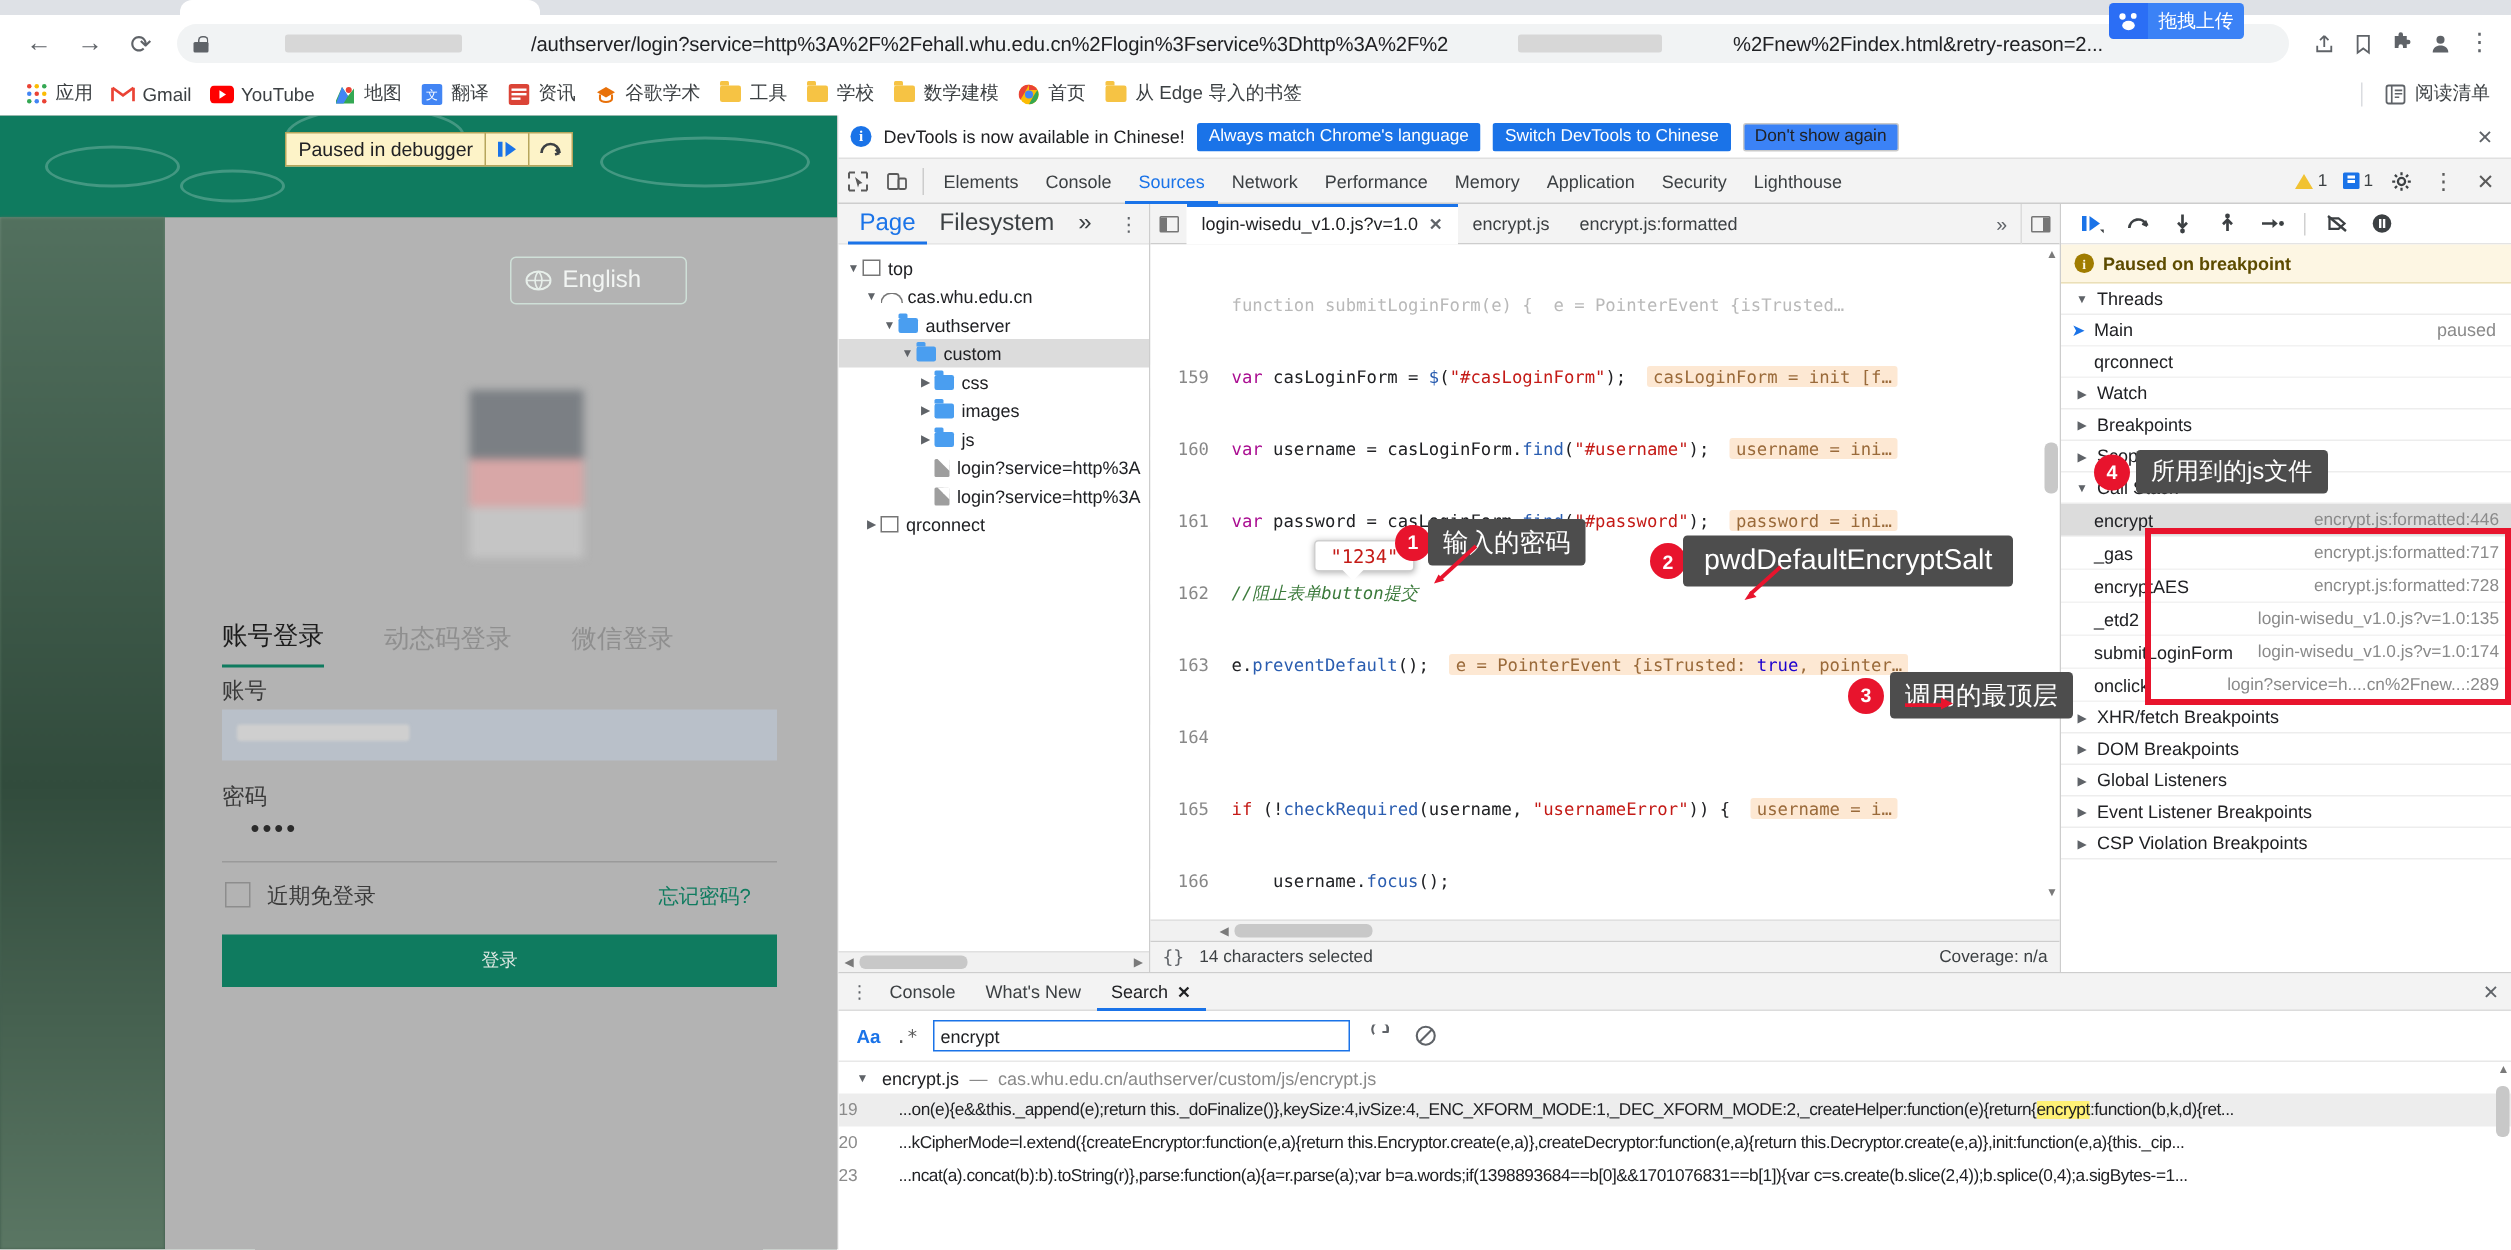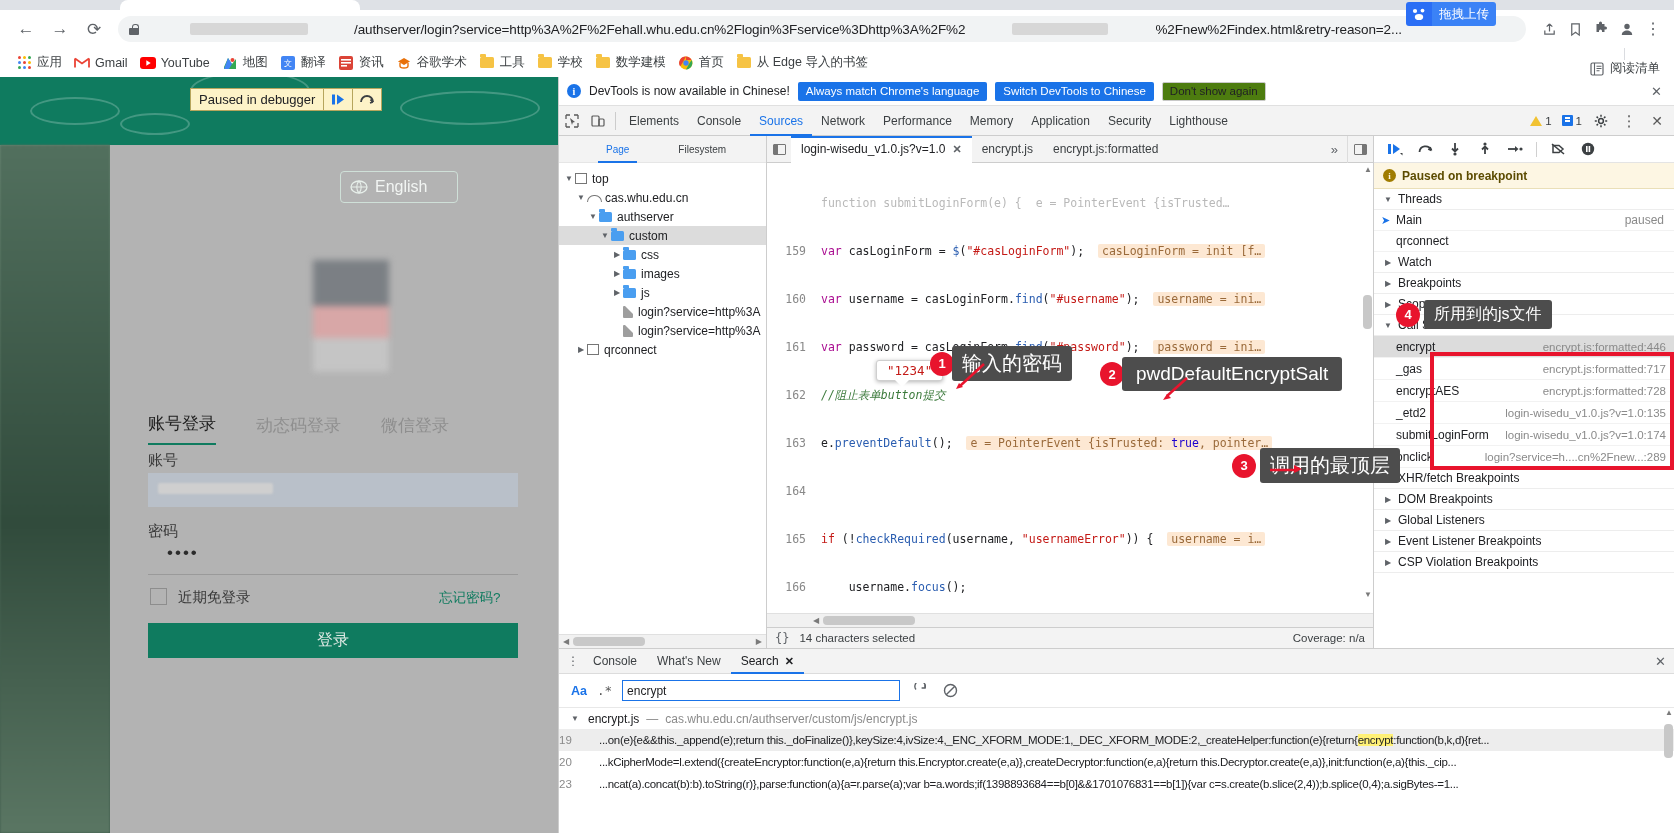--- a/index.html
+++ b/index.html
@@ -33,21 +33,21 @@
   .baidu-logo { width:26px; height:24px; background:#2b6ef5; display:flex; align-items:center; justify-content:center; border-radius:3px 0 0 3px; }
   .baidu-label { height:24px; background:#3b82f6; color:#fff; font-size:12.5px; display:flex; align-items:center; padding:0 7px; border-radius:0 3px 3px 0; }
 
   .bookmarks { position:absolute; left:0; top:48px; width:1674px; height:29px; display:flex; align-items:center; padding-left:10px; background:#fff; }
   .bm { display:flex; align-items:center; height:22px; padding:0 6px; font-size:12.5px; color:#3c4043; white-space:nowrap; }
   .bm .ic { margin-right:5px; display:inline-flex; align-items:center; justify-content:center; width:16px; height:16px; }
   .folder { width:14px; height:11px; background:#f6c344; border-radius:1.5px; position:relative; }
   .folder:before { content:""; position:absolute; left:0; top:-3px; width:6px; height:3px; background:#f6c344; border-radius:1px 1px 0 0; }
   .apps-grid { display:grid; grid-template-columns:repeat(3,3px); grid-template-rows:repeat(3,3px); gap:2px; }
   .apps-grid i { display:block; width:3px; height:3px; border-radius:50%; }
-  .bm-right { position:absolute; right:8px; top:48px; height:29px; display:flex; align-items:center;flex-direction:column; }
+  .bm-right { position:absolute; right:8px; top:48px; height:29px; display:flex; align-items:center; }
   .bm-sep { width:1px; height:16px; background:#dadce0; margin:0 8px; }
 
   
   .page { position:absolute; left:0; top:77px; width:558px; height:756px; overflow:hidden; background:#8b9b8f; }
   .page-hero { position:absolute; left:0; top:0; width:558px; height:68px; background:#0f7b5f; overflow:hidden; }
   .hero-swirl { position:absolute; opacity:.22; border:2px solid #fff; border-radius:50%; }
   .page-photo { position:absolute; left:0; top:68px; width:558px; height:688px;
      background:linear-gradient(160deg,#6f8a78 0%,#4e6b59 40%,#2e4a3d 100%); }
   .photo-blur { position:absolute; left:0; top:68px; width:110px; height:688px;
      background:linear-gradient(180deg,#52705e,#314b3c 55%,#5a7663); filter:blur(1px); }
@@ -60,58 +60,58 @@
   .ltab { font-size:17px; color:#8f8f8f; padding-bottom:8px; }
   .ltab.active { color:#1c1c1c; font-weight:normal; border-bottom:2.5px solid #0f7b5f;margin-top:19px; }
   .fld-label { position:absolute; left:148px; font-size:15px; color:#3a3a3a; }
   .fld-input { position:absolute; left:148px; width:370px; height:34px; }
   .fld-underline { position:absolute; left:148px; width:370px; height:1px; background:#9a9a9a; }
   .user-redact { position:absolute; left:158px; top:404px; width:115px; height:11px; background:#cfcfcf; border-radius:2px; filter:blur(1.2px); }
   .pw-dots { position:absolute; left:167px; top:473px; font-size:17px; letter-spacing:2px; color:#2b2b2b; }
   .chk { position:absolute; left:150px; top:518px; width:17px; height:17px; border:1px solid #8d8d8d; background:#b3b3b3; }
   .chk-label { position:absolute; left:178px; top:518px; font-size:14.5px; color:#3a3a3a; }
   .forgot { position:absolute; left:443px; top:518px; font-size:13.5px; color:#0f7b5f; }
-  .login-btn { position:absolute; left:148px; top:554px; width:370px; height:35px; background:#0f7b5f; color:#dfe9e4; font-size:16px; display:flex; align-items:center; justify-content:center; }
+  .login-btn { position:absolute; left:148px; top:554px; width:370px; height:35px; background:#0f7b5f; color:#dfe9e4; font-size:12px; display:flex; align-items:center; justify-content:center; }
 
   
   .paused-bar { position:absolute; left:190px; top:88px; height:23px; background:#fdf3c8; border:1px solid #b6a55c; display:flex; align-items:center; z-index:40; }
   .paused-bar .txt { font-size:13px; color:#202124; padding:0 8px; }
   .paused-bar .sep { width:1px; height:23px; background:#b6a55c; }
   .paused-bar .btn { width:28px; height:23px; display:flex; align-items:center; justify-content:center; }
   .english-pill { position:absolute; left:340px; top:94px; width:118px; height:32px; border:1px solid #cfe0d8; border-radius:4px; display:flex; align-items:center; gap:6px; padding-left:8px; color:#f2f5f3; font-size:16px; z-index:30; }
 
   
   .devtools { position:absolute; left:558px; top:77px; width:1116px; height:756px; background:#fff; border-left:1px solid #cdcdcd; display:flex; flex-direction:column; }
 
   .dt-banner { height:29px; background:#fff; border-bottom:1px solid #e0e0e0; display:flex; align-items:center; padding:0 8px; gap:8px; flex:none; }
   .info-dot { width:14px; height:14px; border-radius:50%; background:#1a73e8; color:#fff; font-size:10px; font-weight:bold; display:flex; align-items:center; justify-content:center; font-family:"Liberation Serif",serif; flex:none; }
   .banner-text { font-size:12px; color:#202124; }
   .bbtn { height:19px; padding:0 7px; font-size:11.5px; border:1px solid transparent; border-radius:2px; display:flex; align-items:center; }
   .bbtn.primary { background:#1a73e8; color:#fff; }
-  .bbtn.plain { background:#4d7c0f; color:#202124; border-color:#c9c9c9; }
+  .bbtn.plain { background:#3b82f6; color:#202124; border-color:#c9c9c9; }
   .banner-x { margin-left:auto; font-size:13px; color:#5f6368; padding-right:4px; }
 
   .dt-tabbar { height:30px; border-bottom:1px solid #cdcdcd; display:flex; align-items:center; background:#f3f3f3; flex:none; }
   .dt-icobtn { width:26px; height:26px; display:flex; align-items:center; justify-content:center; color:#5a5a5a; }
   .dt-vsep { width:1px; height:18px; background:#ccc; margin:0 4px; }
   .dt-tab { padding:0 9px; height:30px; display:flex; align-items:center; font-size:12px; color:#3c4043; }
   .dt-tab.active { color:#1a73e8; box-shadow: inset 0 -2px 0 #1a73e8; }
   .dt-right { margin-left:auto; display:flex; align-items:center; padding-right:4px; gap:2px; }
   .cnt-badge { display:flex; align-items:center; gap:3px; font-size:11.5px; color:#3c4043; padding:0 4px; }
   .warn-tri { width:0;height:0;border-left:6px solid transparent;border-right:6px solid transparent;border-bottom:10px solid #f1c232; }
   .msg-sq { width:11px; height:11px; background:#1a73e8; border-radius:1px; position:relative; }
   .msg-sq:after { content:""; position:absolute; left:3px; top:2px; width:5px; height:1.5px; background:#fff; box-shadow:0 3px 0 #fff; }
 
   .dt-body { flex:1; display:flex; min-height:0; }
   .dt-upper { flex:1; display:flex; min-height:0; }
 
   
   .nav-pane { width:208px; border-right:1px solid #cdcdcd; display:flex; flex-direction:column; background:#fff; }
   .nav-tabs { height:27px; display:flex; align-items:center; border-bottom:1px solid #e6e6e6; background:#f3f3f3; padding-left:6px; }
-  .nav-tab { padding:0 8px; height:27px; display:flex; align-items:center; font-size:10px; color:#3c4043;margin-left:33px; }
+  .nav-tab { padding:0 8px; height:27px; display:flex; align-items:center; font-size:16px; color:#3c4043; }
   .nav-tab.active { color:#1a73e8; box-shadow: inset 0 -2px 0 #1a73e8; }
   .nav-more { margin-left:auto; padding-right:6px; color:#5f6368; font-size:13px; letter-spacing:1px; }
   .tree { padding-top:6px; font-size:12px; color:#202124; flex:1; overflow:hidden; }
   .tnode { height:19px; display:flex; align-items:center; white-space:nowrap; }
   .tnode.sel { background:#dcdcdc; }
   .tri { width:12px; display:inline-flex; justify-content:center; color:#5f6368; font-size:8px; flex:none; }
   .t-frame { width:12px;height:11px;border:1.4px solid #767676; margin-right:5px; flex:none; }
   .t-cloud { width:13px;height:9px;margin-right:5px;position:relative; flex:none;}
   .t-cloud:before{content:"";position:absolute;left:0;bottom:0;width:13px;height:6px;border:1.4px solid #767676;border-bottom:none;border-radius:7px 7px 0 0;}
   .t-folder { width:13px;height:10px;background:#4a9ef0;border-radius:1.5px;margin-right:5px;flex:none;position:relative;}
@@ -189,21 +189,21 @@
   .res-line { height:22px; display:flex; align-items:center; font-size:11.5px; color:#202124; white-space:nowrap; overflow:hidden; }
   .res-line:nth-child(2) { background:#ededed; }
   .res-line .ln { width:40px; text-align:left; padding-right:10px; color:#8a8a8a; flex:none; }
   .res-line .code-frag { font-family:"Liberation Sans",sans-serif; letter-spacing:-0.3px; }
   .mark { background:#fff176; }
   .res-scroll { position:absolute; right:1px; top:0; bottom:0; width:9px; }
   .res-scroll .thumb { position:absolute; top:16px; left:0; width:9px; height:34px; background:#c8c8c8; border-radius:4px; }
 
   
   .anno { position:absolute; z-index:60; }
-  .callout { background:#4d4d4d; color:#fff; border-radius:3px; display:flex; align-items:center; padding:4px 10px; font-size:20px; white-space:nowrap; }
+  .callout { background:#4d4d4d; color:#fff; border-radius:3px; display:flex; align-items:center; padding:4px 10px; font-size:17px; white-space:nowrap; }
   .callout.big { font-size:19px; padding:6px 14px; }
   .badge { width:24px; height:24px; border-radius:50%; background:#e8142d; color:#fff; font-size:13px; font-weight:bold; display:flex; align-items:center; justify-content:center; }
   .redbox { position:absolute; border:4px solid #e8142d; z-index:55; }
   .tip-1234 { position:absolute; background:#fff; border:1px solid #cfcfcf; box-shadow:0 1px 4px rgba(0,0,0,.3); border-radius:3px; padding:2px 10px; font-family:"DejaVu Sans Mono",monospace; font-size:12.5px; color:#c41a16; z-index:58; }
   .tip-1234:after { content:""; position:absolute; left:18px; bottom:-7px; border-width:7px 7px 0 7px; border-style:solid; border-color:#fff transparent transparent transparent; }
 </style>
 </head>
 <body>
 
 <div class="root">

